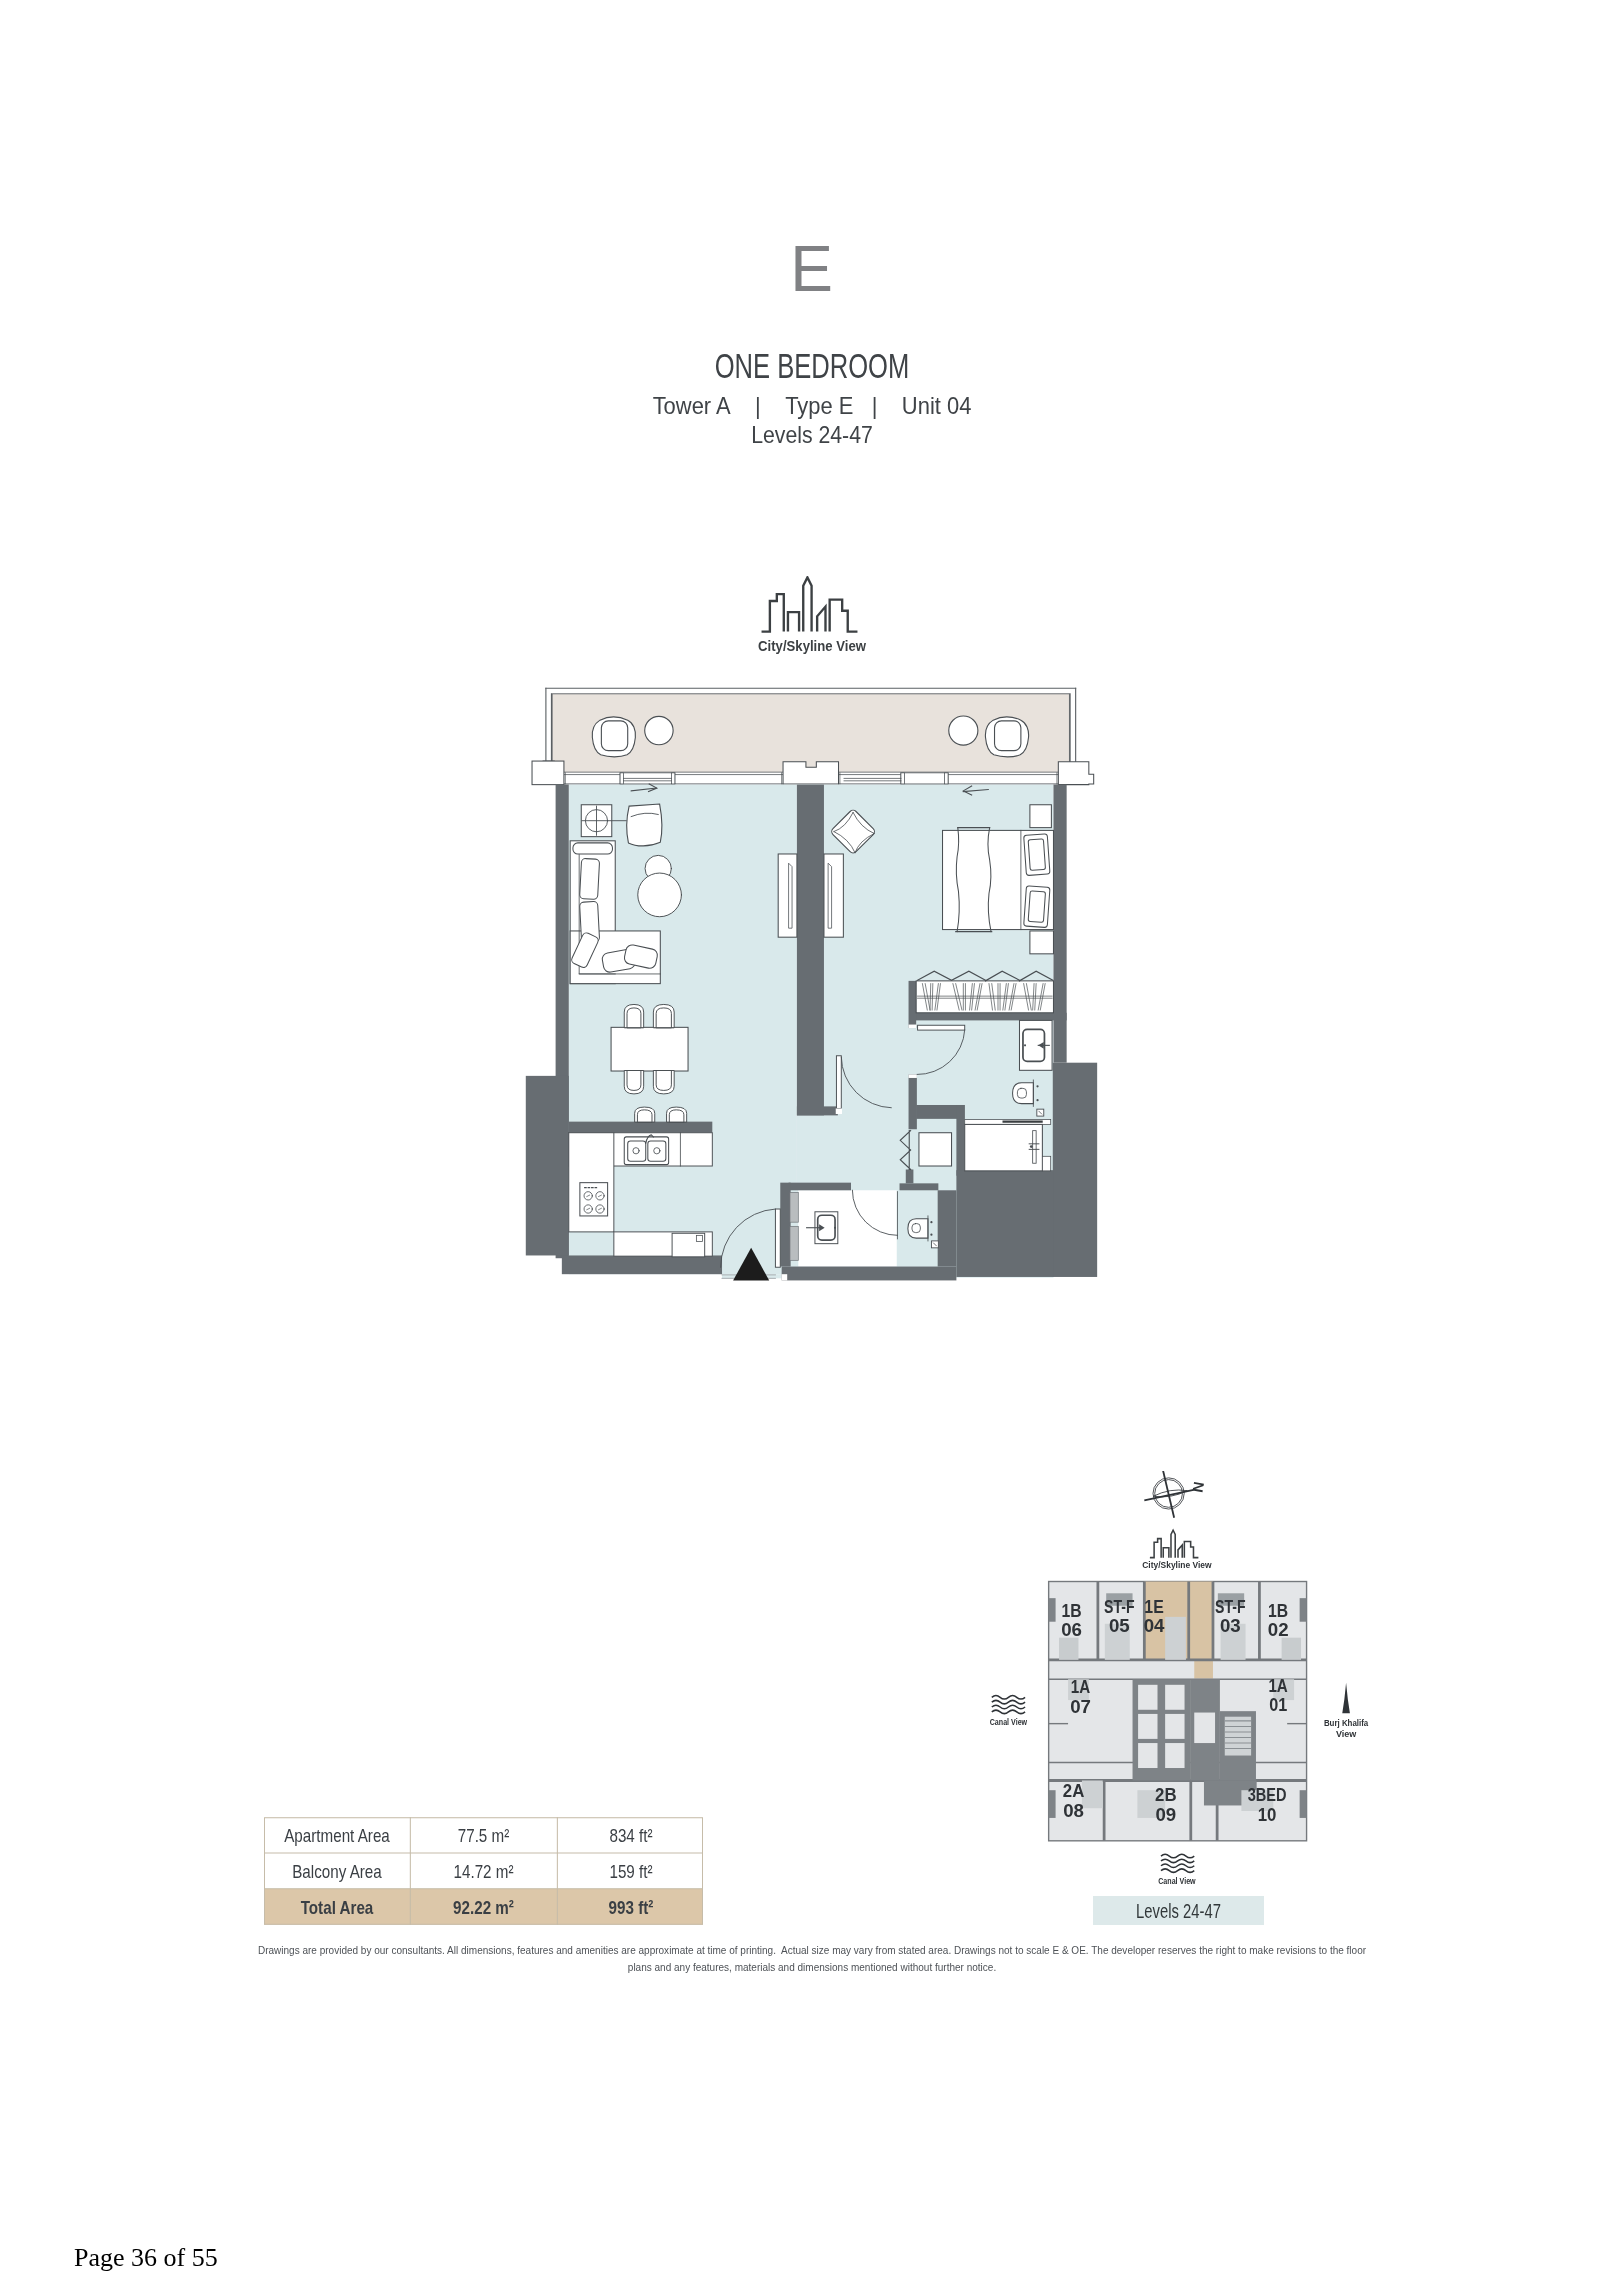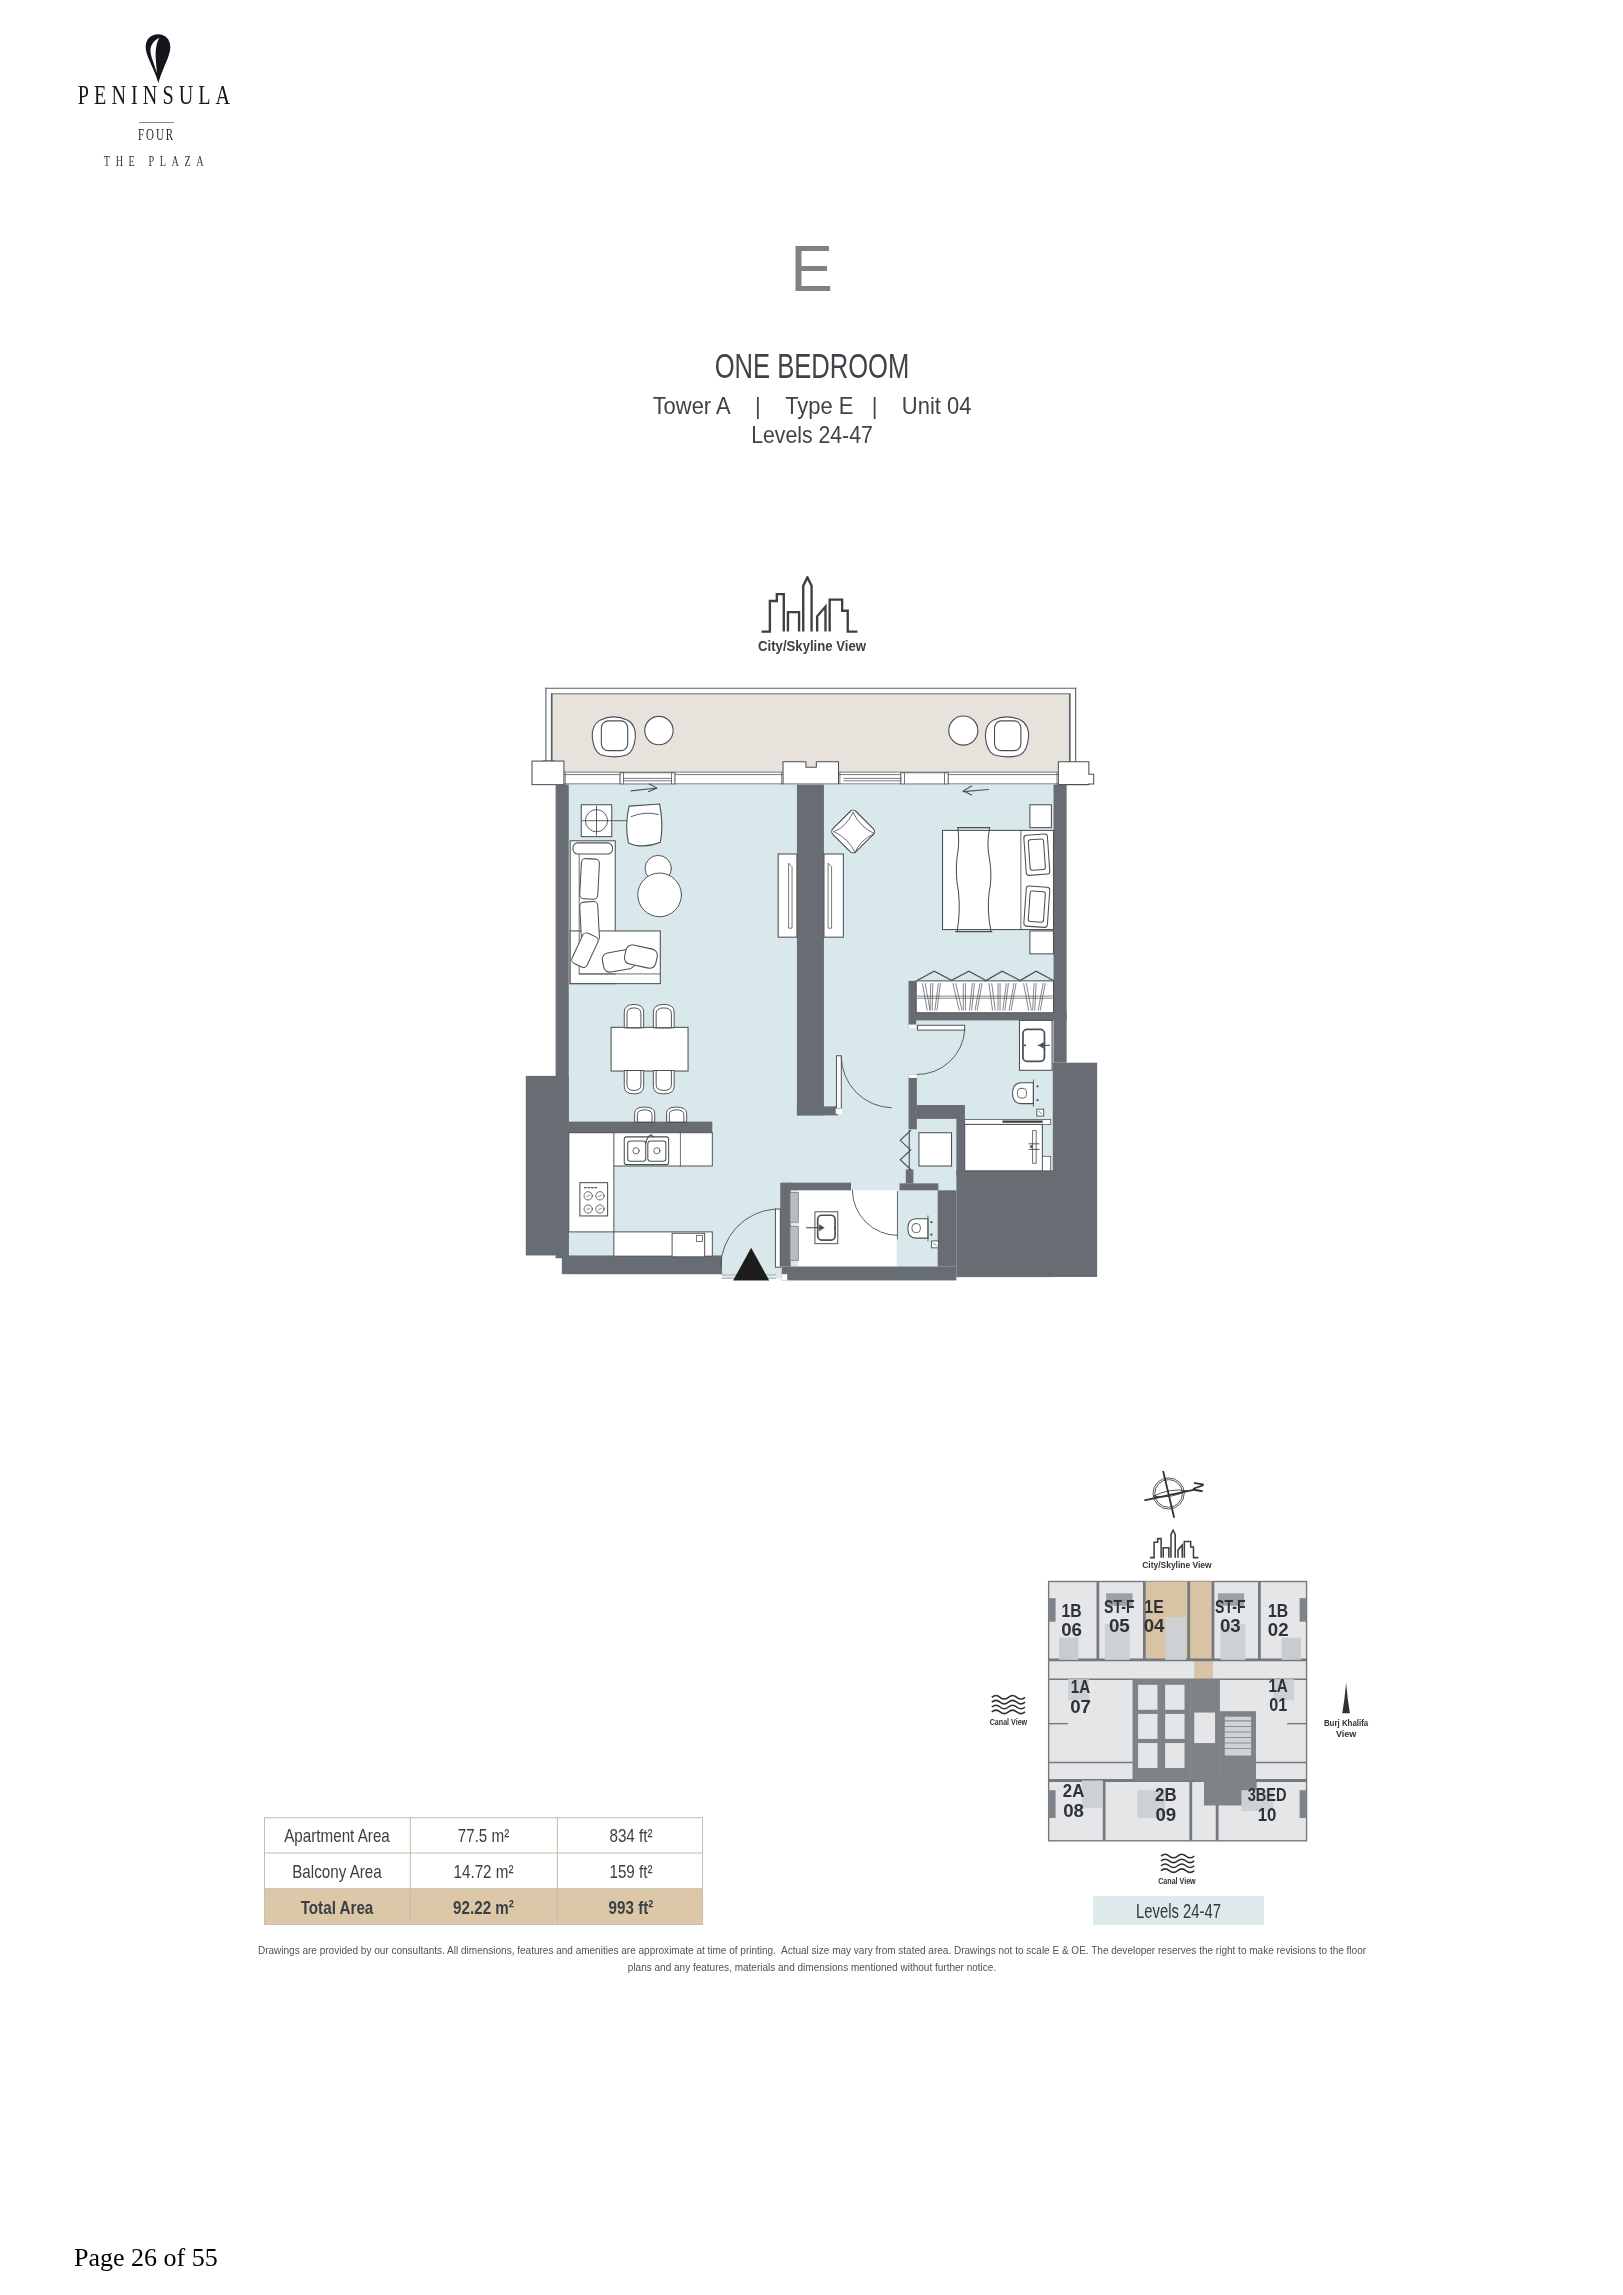--- a/index.html
+++ b/index.html
@@ -4,34 +4,20 @@
 <style>
   html,body{margin:0;padding:0;background:#fff;}
   #page{position:relative;width:1623px;height:2295px;background:#fff;overflow:hidden;
         font-family:"Liberation Sans",sans-serif;}
   .abs{position:absolute;}
 </style>
 </head>
 <body>
 <div id="page">
 
-<div class="abs" style="left:42px;top:28px;width:229px;height:153px;">
-
-  <svg class="abs" style="left:103px;top:5.6px;" width="26" height="50" viewBox="0 0 38 72">
-    <path d="M19,0 C29.5,0 37,7.5 37,18.5 C37,32 27,46 19.5,71 C12,46 1,32 1,18.5 C1,7.5 8.5,0 19,0 Z M21,5 C13,9 7.5,16 8,24 C8.5,33 13,42 17.5,57 C16.5,42 14.5,30 16,21 C17,13 19,8 21,5 Z" fill="#15151b" fill-rule="evenodd"></path>
-  </svg>
-
-  <div class="abs" style="left:0;top:51px;width:229px;text-align:center;font-family:'Liberation Serif',serif;font-size:28px;letter-spacing:7px;color:#15151b;transform:scaleX(0.72);">PENINSULA</div>
-
-  <div class="abs" style="left:97px;top:94px;width:35px;border-top:1.4px solid #8a8a8a;"></div>
-
-  <div class="abs" style="left:0;top:97px;width:229px;text-align:center;font-family:'Liberation Serif',serif;font-size:16.7px;letter-spacing:2.8px;color:#2b2b2b;transform:scaleX(0.66);">FOUR</div>
-
-  <div class="abs" style="left:0;top:126px;width:229px;text-align:center;font-family:'Liberation Serif',serif;font-size:14px;letter-spacing:7.6px;color:#3a3a3a;transform:scaleX(0.73);">THE PLAZA</div>
-</div>
 
 
 <div class="abs" style="left:742px;top:232px;width:139px;text-align:center;font-size:64px;color:#808184;">E</div>
 
 <div class="abs" style="left:604px;top:346px;width:416px;text-align:center;font-size:35px;color:#3f4347;transform:scaleX(0.73);">ONE BEDROOM</div>
 
 <div class="abs" style="left:604px;top:393px;width:416px;text-align:center;font-size:23.6px;color:#3f4347;transform:scaleX(0.93);">Tower A&nbsp;&nbsp;&nbsp;&nbsp;|&nbsp;&nbsp;&nbsp;&nbsp;Type E&nbsp;&nbsp;&nbsp;|&nbsp;&nbsp;&nbsp;&nbsp;Unit 04</div>
 
 <div class="abs" style="left:604px;top:422px;width:416px;text-align:center;font-size:23.6px;color:#3f4347;transform:scaleX(0.9);">Levels 24-47</div>
 
@@ -540,16 +526,16 @@
 
   <text x="1941" y="2488" font-size="13" font-weight="700" fill="#2f3337" text-anchor="middle" textLength="64" lengthAdjust="spacingAndGlyphs">Burj Khalifa</text>
   <text x="1941" y="2504" font-size="13" font-weight="700" fill="#2f3337" text-anchor="middle">View</text>
 </svg>
 
 <div class="abs" style="left:1093px;top:1896px;width:171px;height:28.5px;background:#dde9ea;"></div>
 <div class="abs" style="left:1093px;top:1900px;width:171px;text-align:center;font-size:20px;color:#32383a;transform:scaleX(0.74);">Levels 24-47</div>
 
 <div class="abs" style="left:153px;top:1942px;width:1318px;text-align:center;font-size:11px;line-height:16.7px;color:#4e5257;transform:scaleX(0.91);">Drawings are provided by our consultants. All dimensions, features and amenities are approximate at time of printing.&nbsp; Actual size may vary from stated area. Drawings not to scale E &amp; OE. The developer reserves the right to make revisions to the floor<br>plans and any features, materials and dimensions mentioned without further notice.</div>
 
-<div class="abs" style="left:74px;top:2243px;font-family:'Liberation Serif',serif;font-size:26px;color:#000;">Page 26 of 55</div>
+<div class="abs" style="left:74px;top:2243px;font-family:'Liberation Serif',serif;font-size:26px;color:#000;">Page 36 of 55</div>
 
 </div>
 
 
 </body></html>

